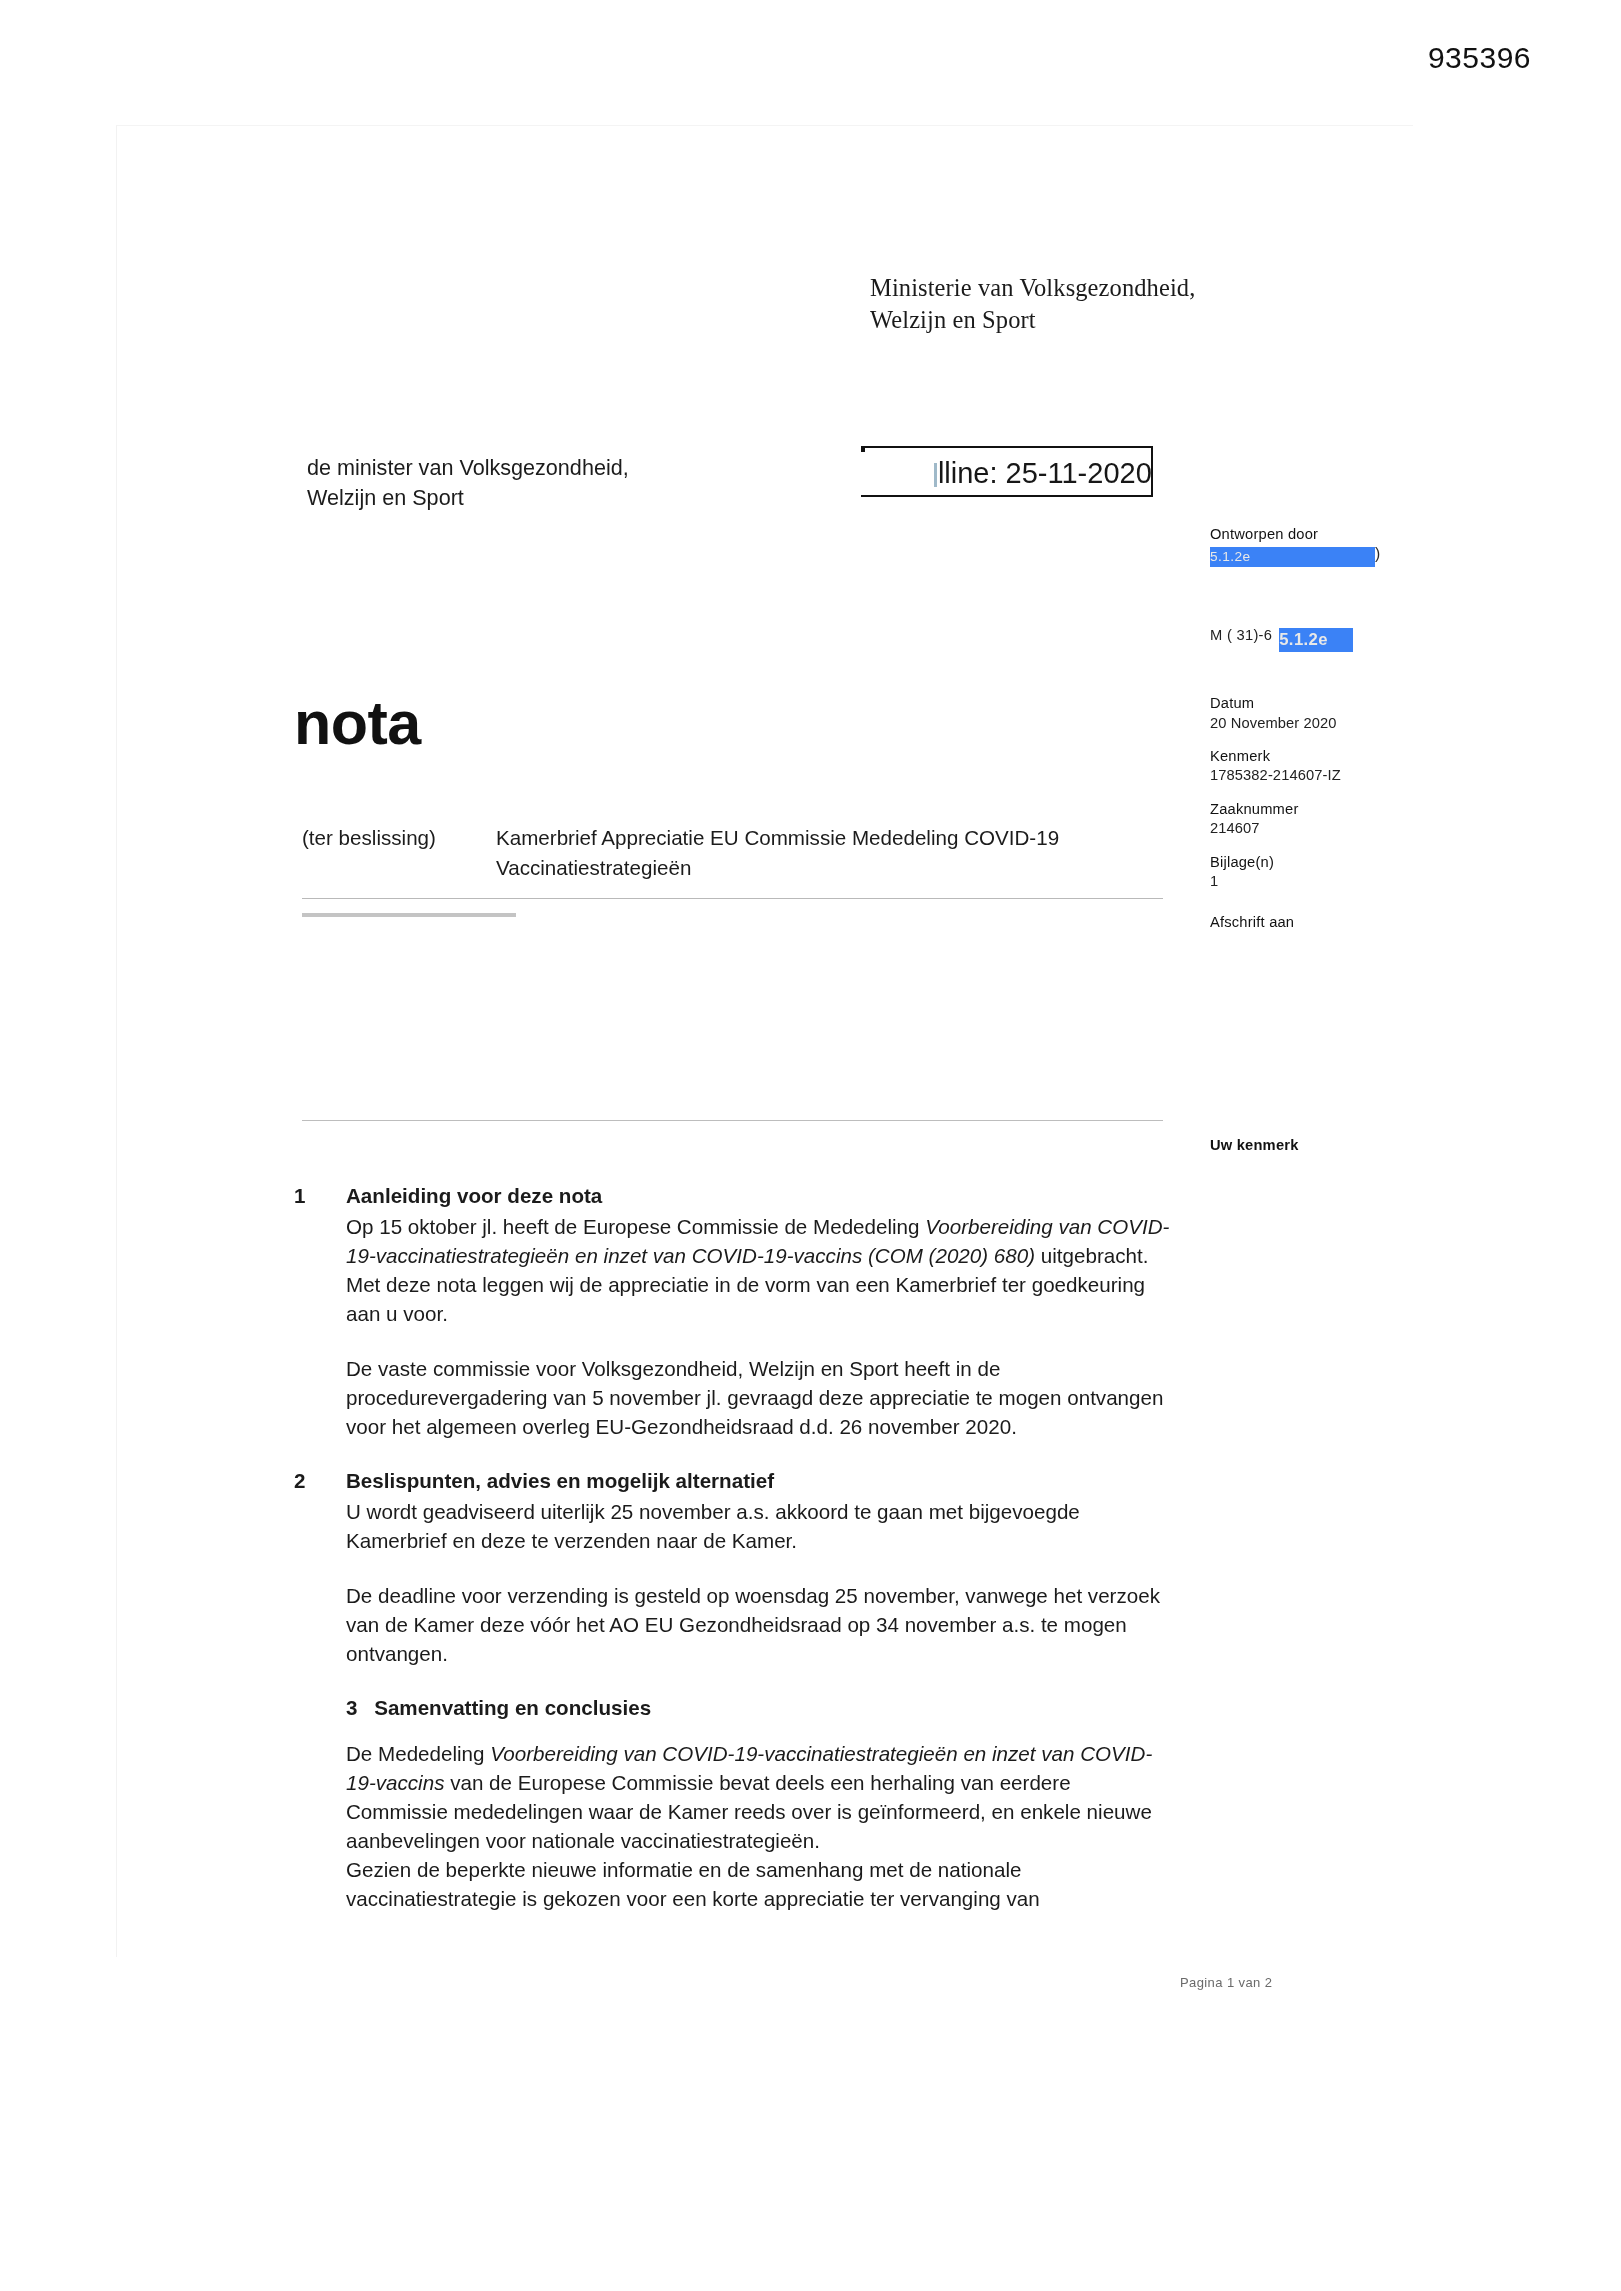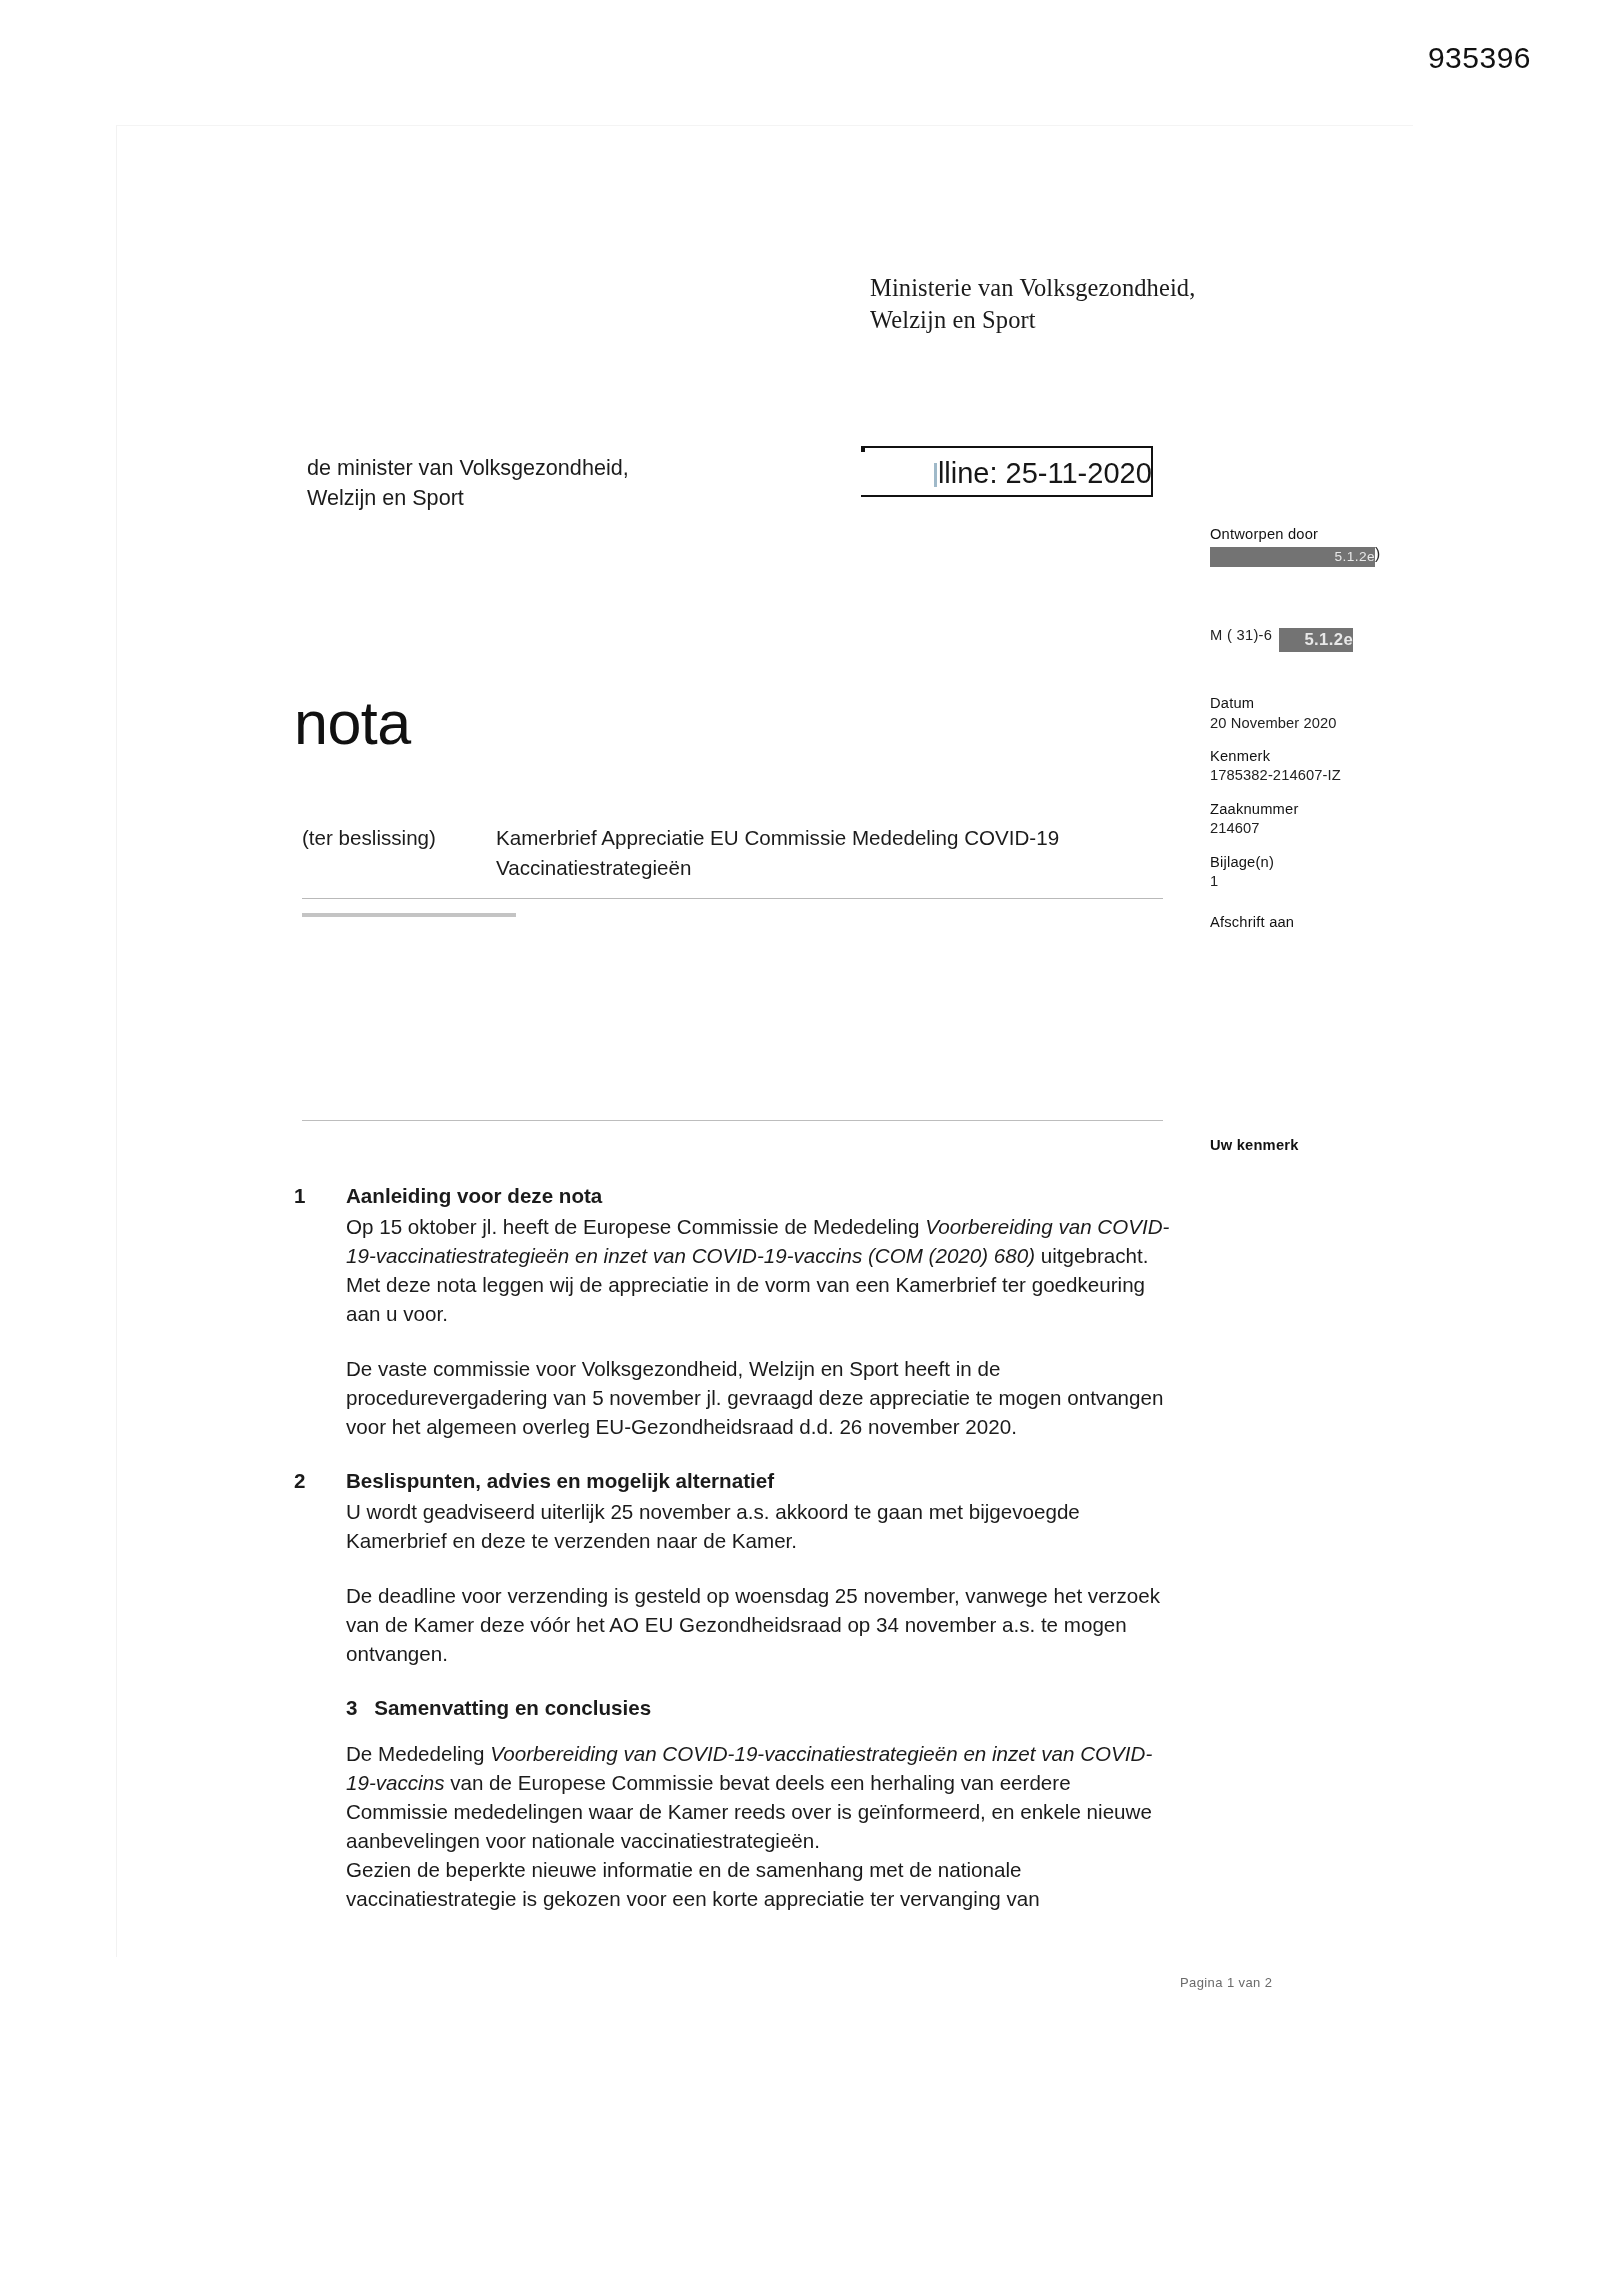--- a/index.html
+++ b/index.html
@@ -116,24 +116,24 @@
   .meta-value {
     font-size: 14.7px;
     color: #222;
     line-height: 19.6px;
     letter-spacing: 0.1px;
   }
   .meta-group { margin-bottom: 13.7px; }
 
   .redaction {
     display: inline-block;
-    background: #737373;
+    background: #3b82f6;
     color: #e8e8e8;
     font-size: 13.7px;
-    text-align: right;
+    text-align: left;
     letter-spacing: 0.4px;
   }
   .redaction-wide {
     width: 165px;
     height: 20.6px;
     line-height: 20.6px;
   }
   .redaction-paren {
     font-size: 15.7px;
     color: #2a2a2a;
@@ -175,21 +175,21 @@
     color: #121212;
     letter-spacing: 0.2px;
   }
 
   
   .nota-title {
     position: absolute;
     left: 294px;
     top: 688px;
     font-size: 61px;
-    font-weight: 400;
+    font-weight: 700;
     color: #111;
     letter-spacing: -0.5px;
   }
 
   
   .subject-row {
     position: absolute;
     left: 302px;
     top: 823px;
     width: 863px;

